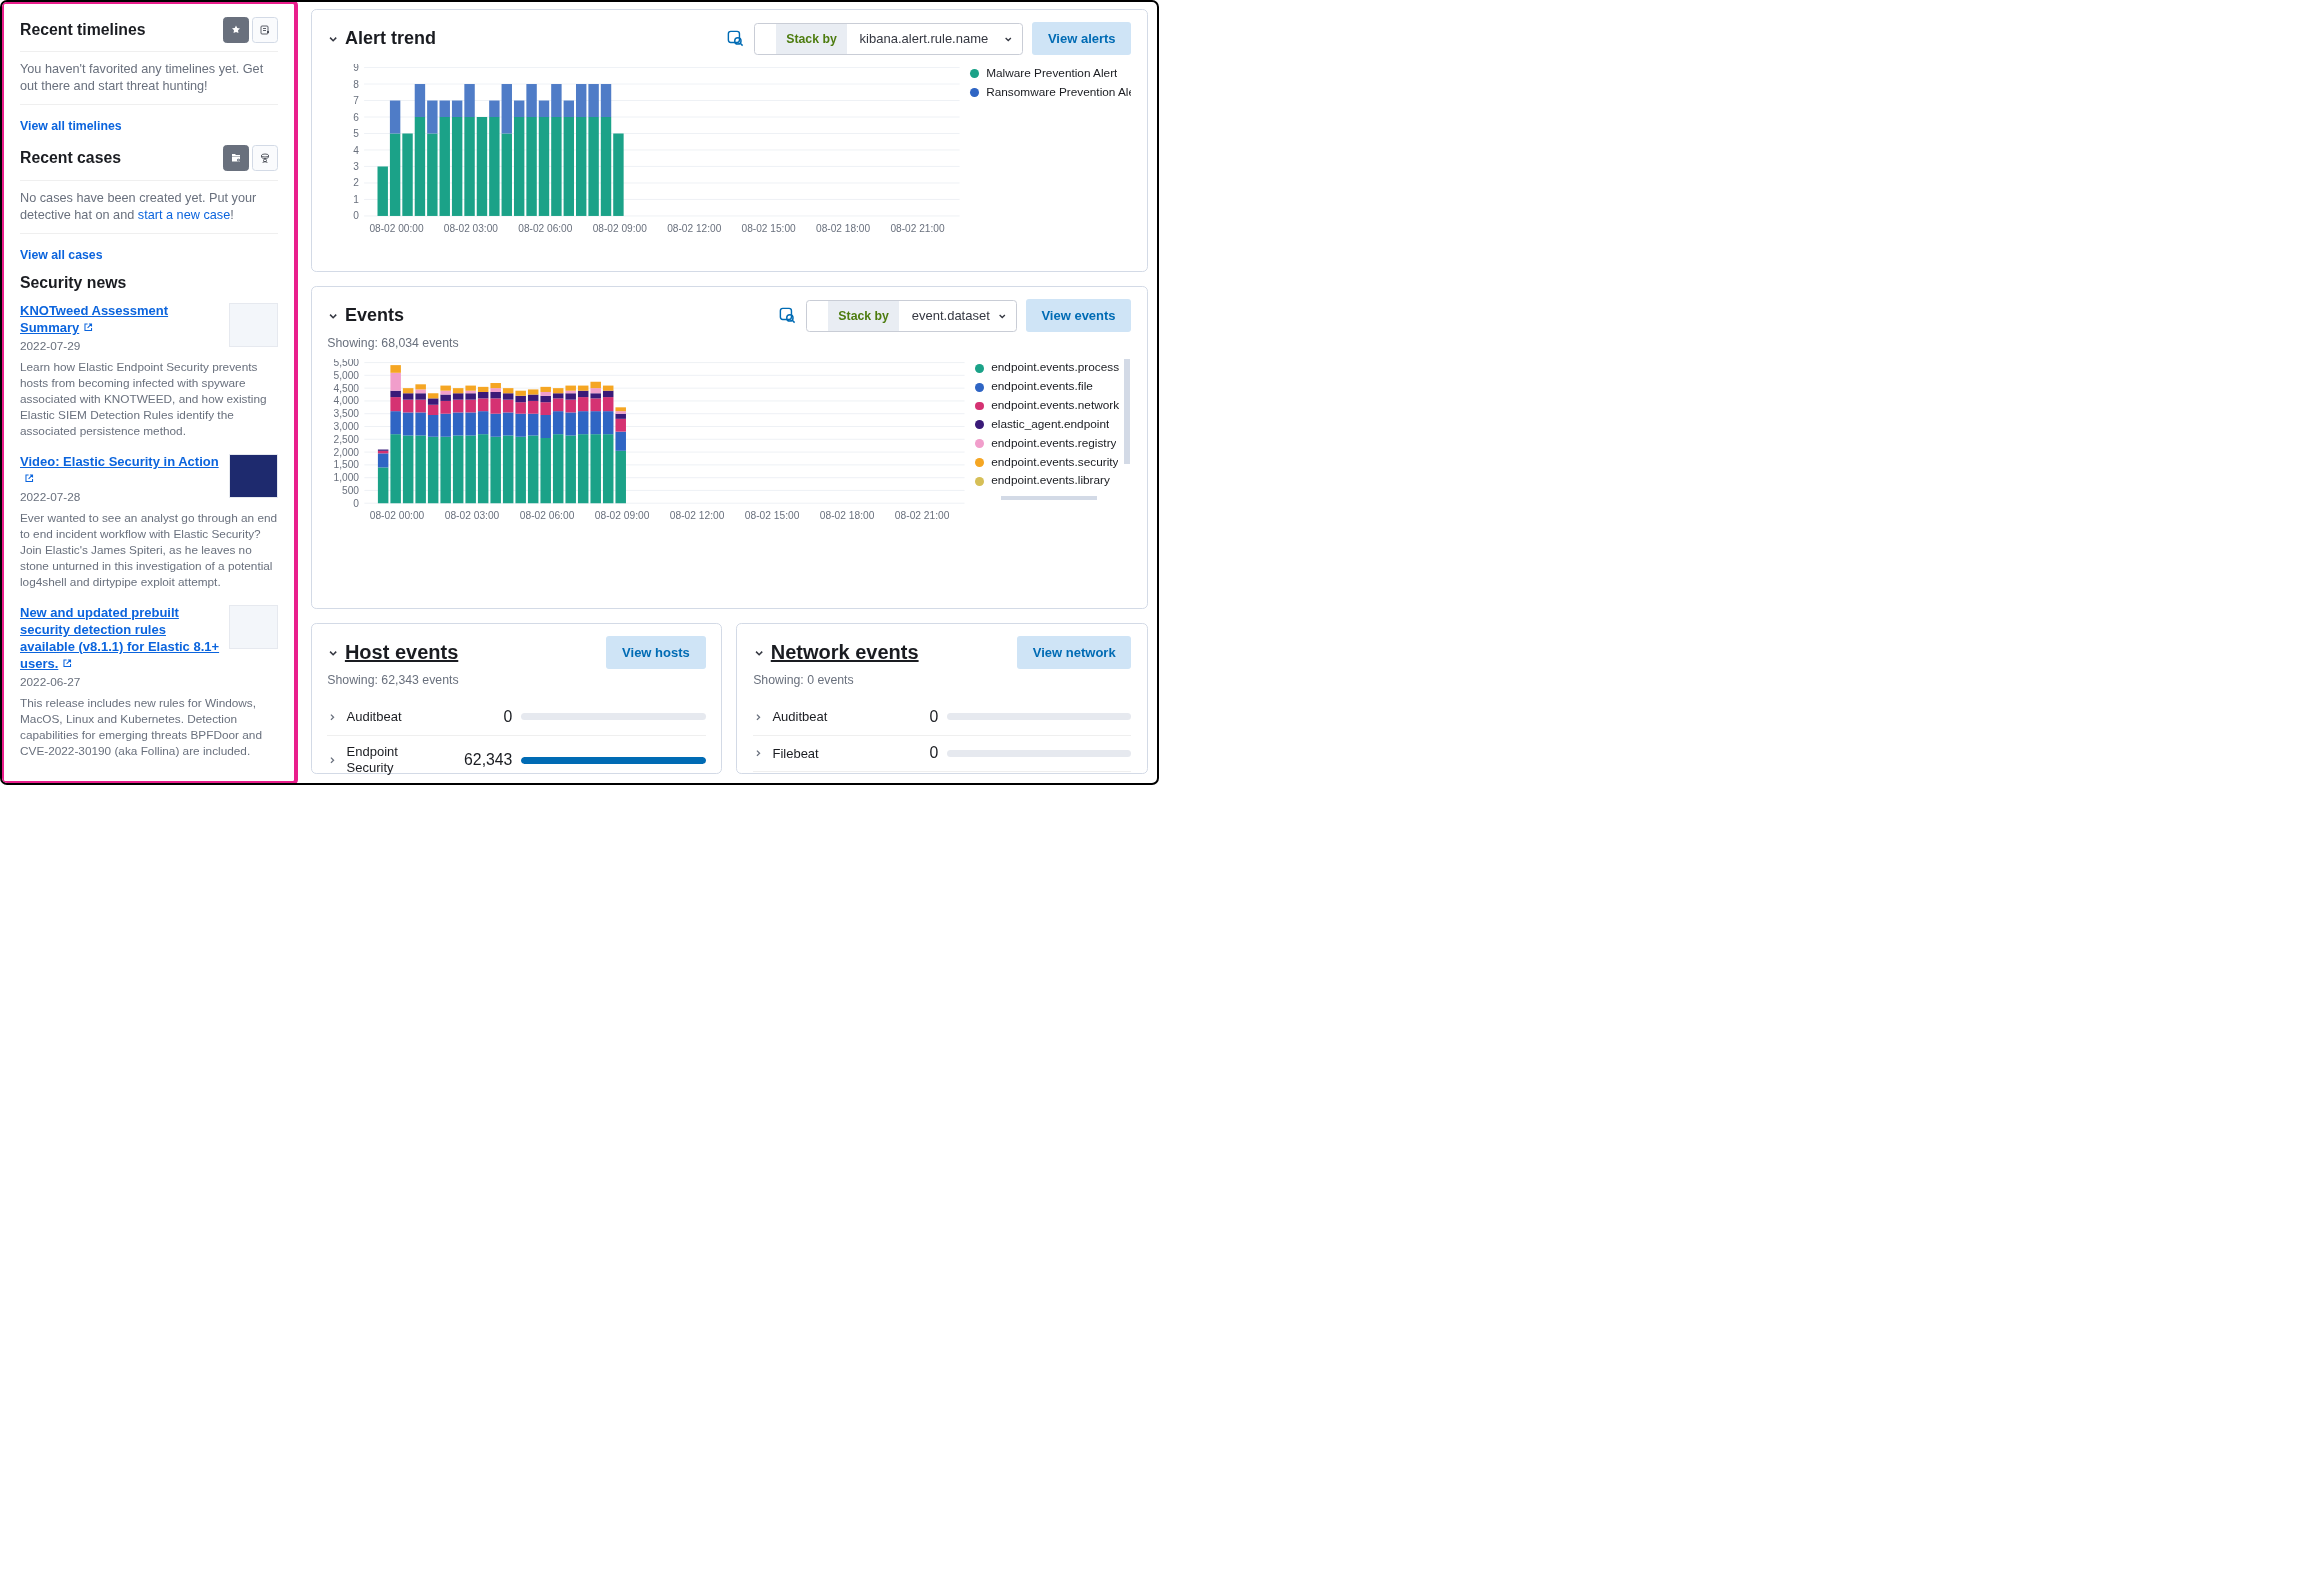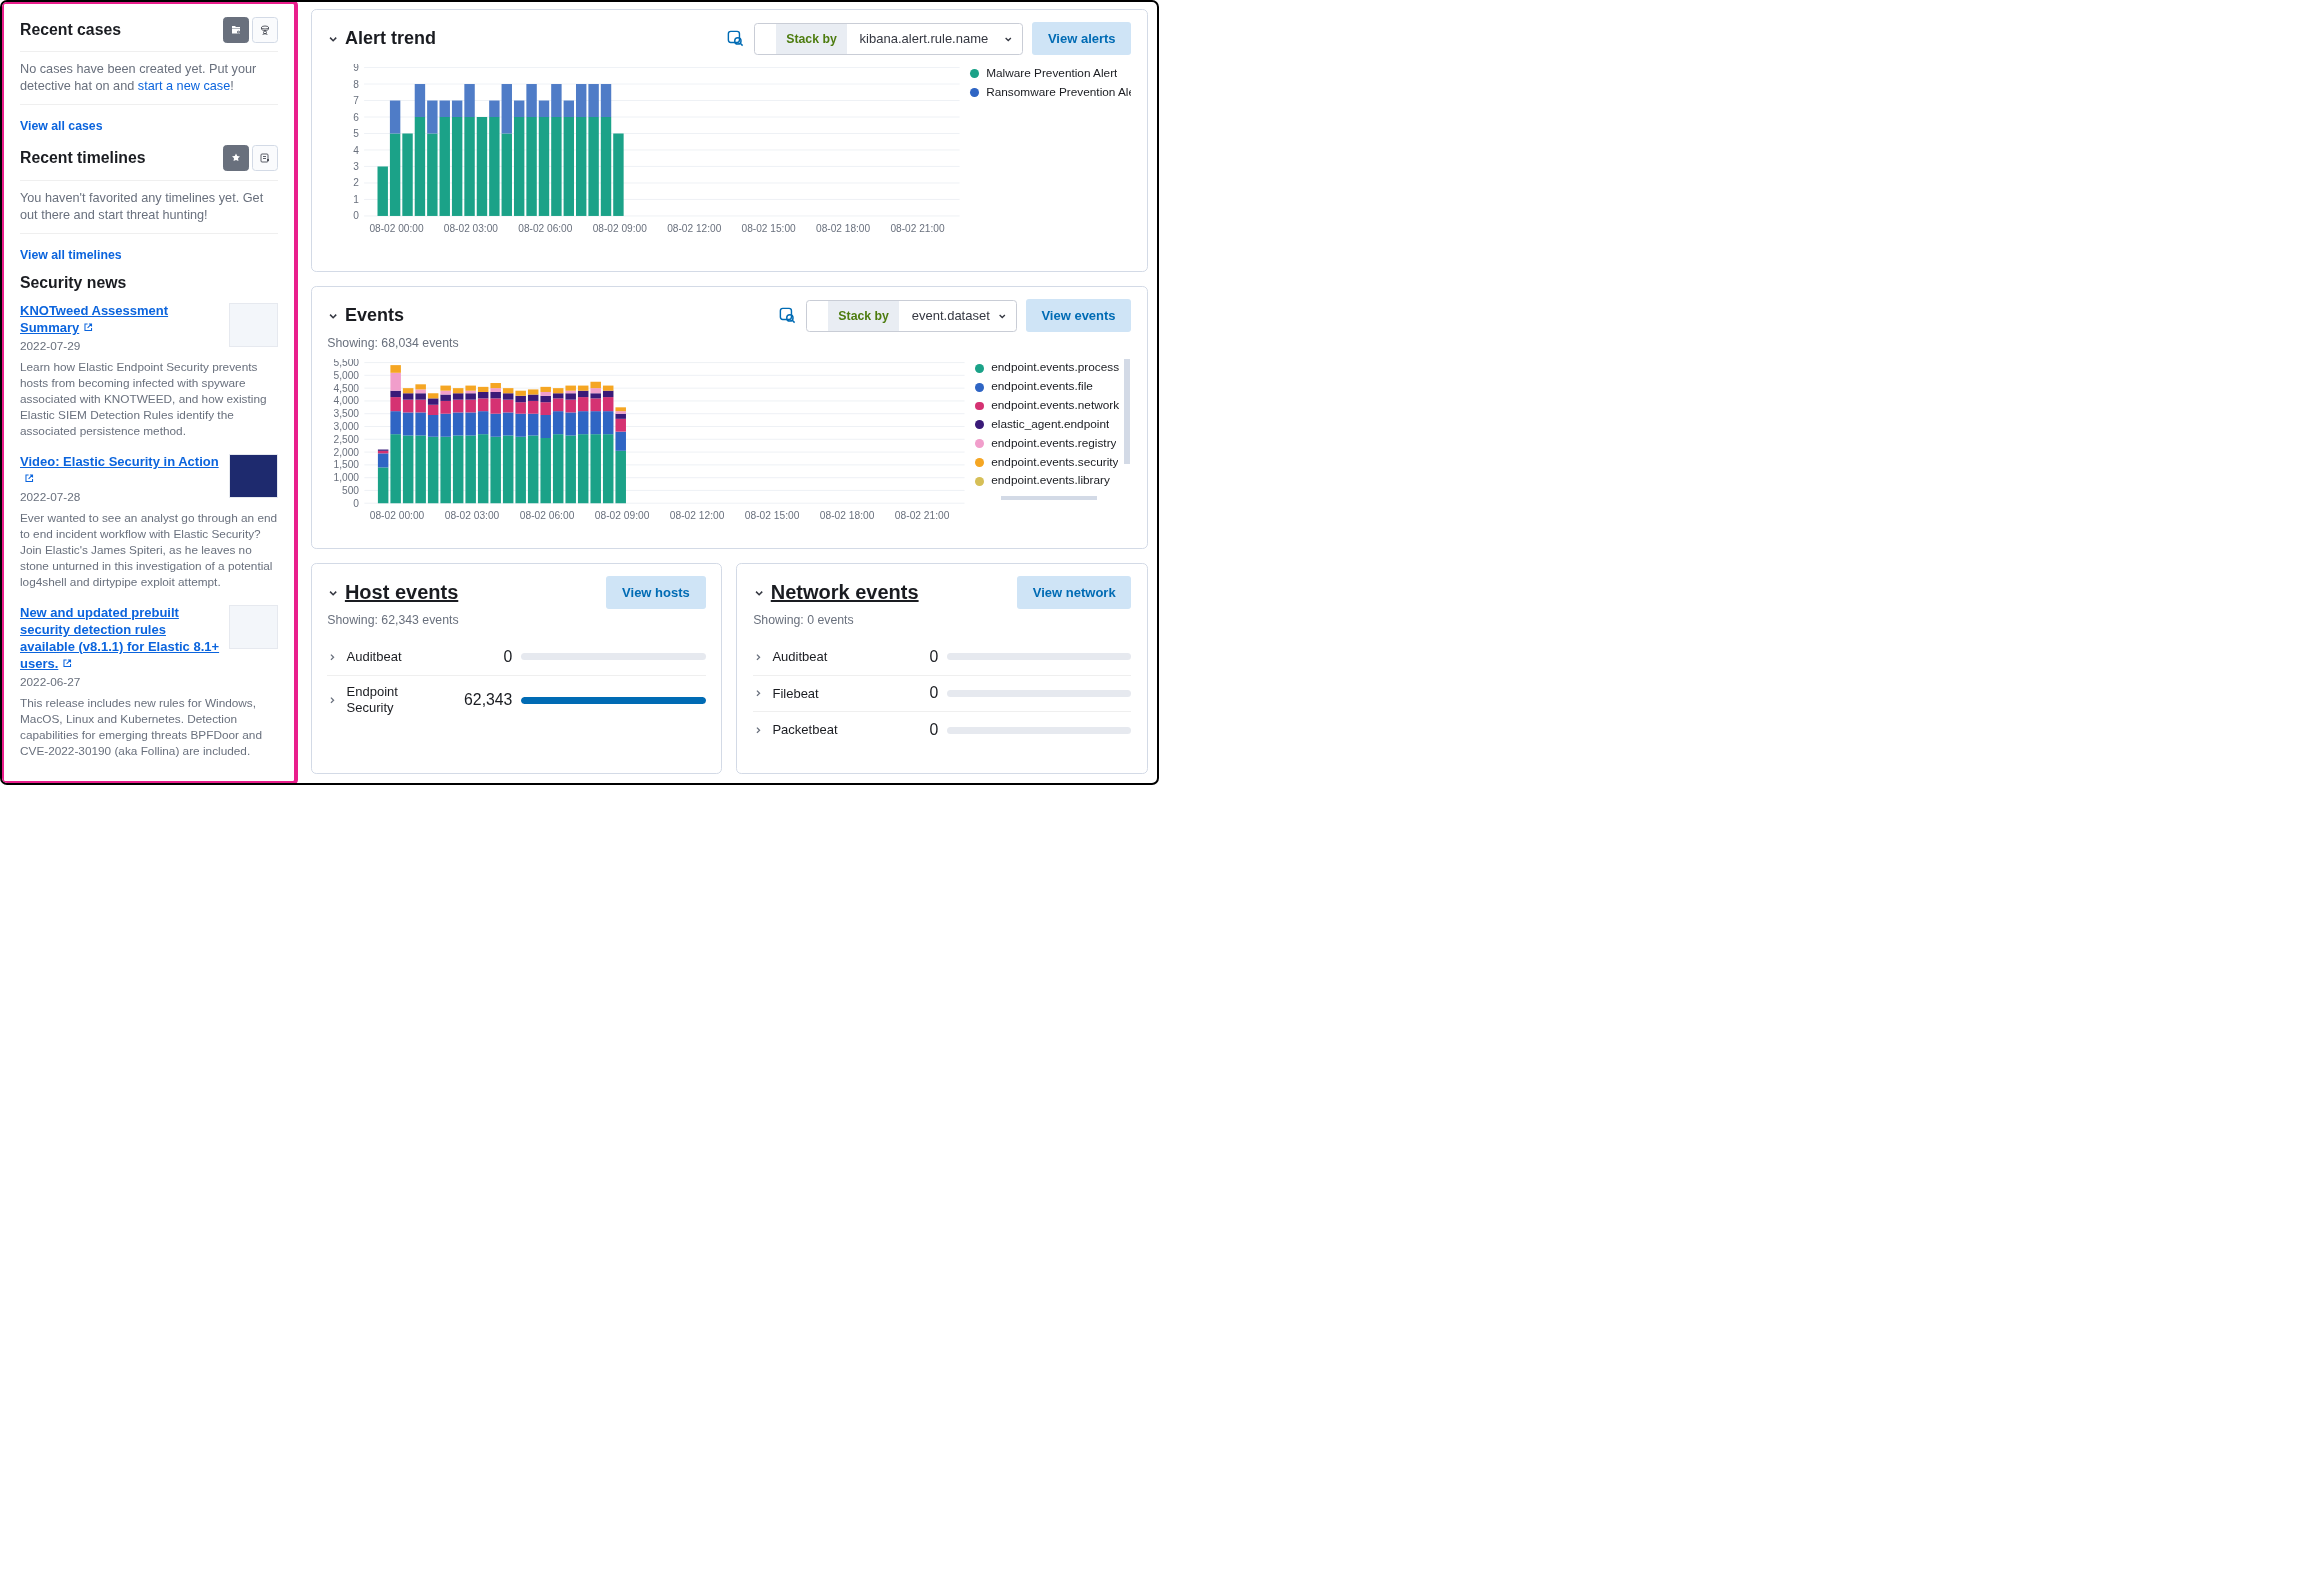--- a/index.html
+++ b/index.html
@@ -133,20 +133,44 @@
 </style>
 </head>
 <body>
 
 <div class="frame">
 
   <aside class="sidebar">
 
     <div class="sb-section">
       <div class="sb-header">
+        <div class="sb-title">Recent timelines</div>
+        <div class="icon-group">
+          <button class="icon-btn active">
+            <svg viewBox="0 0 24 24" fill="#fff">
+                <path d="M12 3l2.5 5 5.5.8-4 3.9.9 5.4L12 15.8 7.1 18l.9-5.4-4-3.9L9.5 8z"></path>
+              </svg>
+          </button>
+          <button class="icon-btn">
+            <svg viewBox="0 0 24 24" fill="none" stroke="#343741" stroke-width="1.6">
+                <rect x="4" y="4" width="14" height="16" rx="2"></rect>
+                <path d="M8 9h6M8 13h6"></path>
+                <path d="M16 14l4 4M20 14l-4 4" stroke="#343741"></path>
+              </svg>
+          </button>
+        </div>
+      </div>
+      <div class="sb-divider"></div>
+      <div class="sb-body">You haven't favorited any timelines yet. Get out there and start threat hunting!</div>
+      <div class="sb-divider"></div>
+      <a href="#" class="view-all">View all timelines</a>
+    </div>
+
+    <div class="sb-section">
+      <div class="sb-header">
         <div class="sb-title">Recent cases</div>
         <div class="icon-group">
           <button class="icon-btn active">
             <svg viewBox="0 0 24 24" fill="#fff">
                 <path d="M4 4h6l2 2h8v2H4zM4 9h16v10H4z"></path>
                 <circle cx="17" cy="16" r="3" fill="#69707d"></circle>
                 <text x="17" y="18" font-size="6" text-anchor="middle" fill="#fff">i</text>
               </svg>
           </button>
           <button class="icon-btn">
@@ -158,44 +182,20 @@
               </svg>
           </button>
         </div>
       </div>
       <div class="sb-divider"></div>
       <div class="sb-body">
         <span>No cases have been created yet. Put your detective hat on and </span><a href="#" class="link">start a new case</a><span>!</span>
       </div>
       <div class="sb-divider"></div>
       <a href="#" class="view-all">View all cases</a>
-    </div>
-
-    <div class="sb-section">
-      <div class="sb-header">
-        <div class="sb-title">Recent timelines</div>
-        <div class="icon-group">
-          <button class="icon-btn active">
-            <svg viewBox="0 0 24 24" fill="#fff">
-                <path d="M12 3l2.5 5 5.5.8-4 3.9.9 5.4L12 15.8 7.1 18l.9-5.4-4-3.9L9.5 8z"></path>
-              </svg>
-          </button>
-          <button class="icon-btn">
-            <svg viewBox="0 0 24 24" fill="none" stroke="#343741" stroke-width="1.6">
-                <rect x="4" y="4" width="14" height="16" rx="2"></rect>
-                <path d="M8 9h6M8 13h6"></path>
-                <path d="M16 14l4 4M20 14l-4 4" stroke="#343741"></path>
-              </svg>
-          </button>
-        </div>
-      </div>
-      <div class="sb-divider"></div>
-      <div class="sb-body">You haven't favorited any timelines yet. Get out there and start threat hunting!</div>
-      <div class="sb-divider"></div>
-      <a href="#" class="view-all">View all timelines</a>
     </div>
 
     <div class="sb-section">
       <div class="sb-title" style="margin-bottom:10.5px;">Security news</div>
       <div id="news-list">
           <div class="news-item">
       <div class="news-head">
         <div class="news-text">
           <a href="#" class="news-title">KNOTweed Assessment Summary<span class="ext-icon"><svg width="10.5" height="10.5" viewBox="0 0 16 16" fill="none" stroke="#0b64dd" stroke-width="1.6">
                       <path d="M7 3H3v10h10V9M9 3h4v4M13 3l-6 6"></path>
@@ -337,21 +337,21 @@
               <span class="legend-label">Malware Prevention Alert</span>
             </div>
             <div class="legend-item">
               <span class="legend-dot" style="background:#2f65c4"></span>
               <span class="legend-label">Ransomware Prevention Alert</span>
             </div>
           </div>
       </div>
     </section>
 
-    <section class="panel" style="height:263px">
+    <section class="panel" style="height:323px">
       <div class="panel-header">
         <div class="panel-title-group">
           <svg class="chev-down" viewBox="0 0 16 16">
               <path d="M4 6l4 4 4-4" fill="none" stroke="#343741" stroke-width="2"></path>
             </svg>
           <span class="panel-title">Events</span>
         </div>
         <div class="header-spacer"></div>
         <svg class="lens-icon" viewBox="0 0 24 24" fill="none" stroke="#006bb4" stroke-width="1.8">
             <rect x="3" y="3" width="14" height="14" rx="3"></rect>

